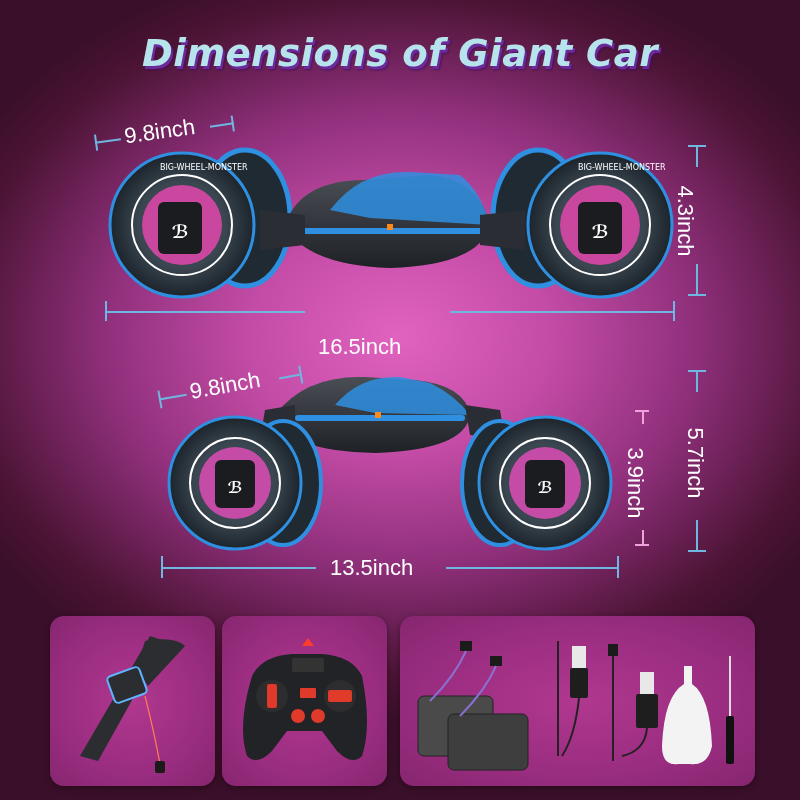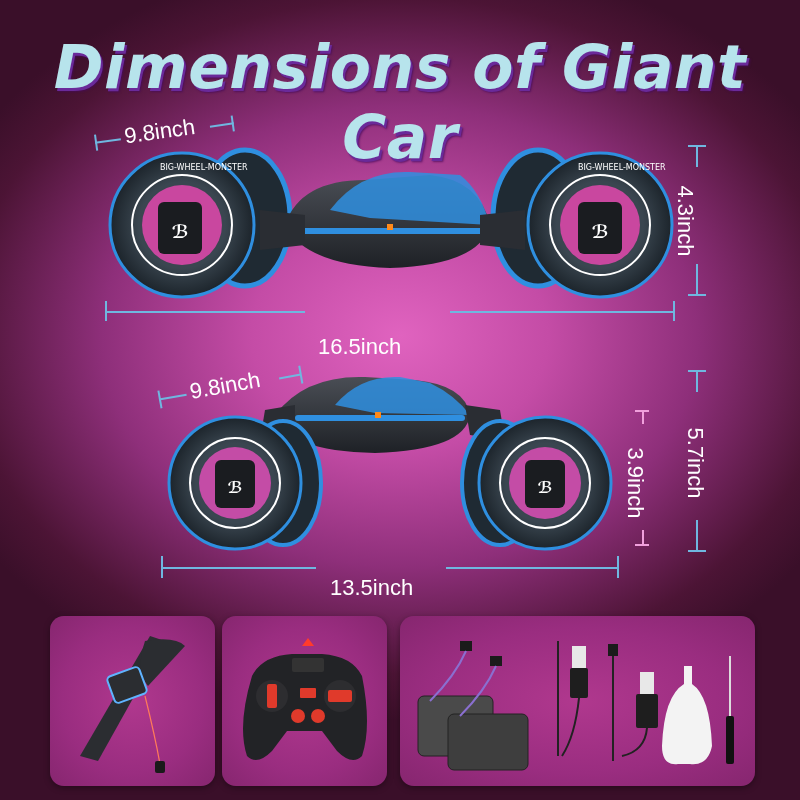--- a/index.html
+++ b/index.html
@@ -1,21 +1,21 @@
 <!DOCTYPE html>
 <html><head>
 <meta charset="utf-8">
 <style>
   html,body{margin:0;padding:0;}
   body{width:800px;height:800px;overflow:hidden;position:relative;
     font-family:"Liberation Sans",sans-serif;
     background:radial-gradient(ellipse 62% 48% at 50% 42%, #e063bf 0%, #c44ca6 30%, #8e2f7a 60%, #4c1435 88%, #3a0f29 100%);}
   .title{position:absolute;left:0;right:0;top:32px;text-align:center;
     font-family:"DejaVu Sans",sans-serif;font-weight:bold;font-style:italic;
-    font-size:60px;letter-spacing:0.5px;color:#b7e4ec;
+    font-size:37px;letter-spacing:0.5px;color:#b7e4ec;
     text-shadow:2px 3px 0 #6a2a9a, 3px 4px 2px rgba(70,10,90,0.7);}
   .dim{position:absolute;color:#fff;font-family:"Liberation Sans",sans-serif;font-size:22px;white-space:nowrap;}
   .line{position:absolute;background:#6fb7e0;}
   .line.pink{background:#f0a0dc;}
   .car{position:absolute;}
   .panel{position:absolute;top:616px;height:170px;border-radius:14px;
     background:radial-gradient(ellipse at 50% 50%, #b0388e 0%, #9a2d80 60%, #86266f 100%);
     box-shadow:0 2px 6px rgba(0,0,0,0.35);}
 </style>
 </head>
@@ -127,21 +127,21 @@
     <div class="line" style="left:688px;top:370px;width:18px;height:2px;"></div>
     <div class="line" style="left:696px;top:370px;width:2px;height:22px;"></div>
     <div class="dim" style="left:660px;top:450px;transform:rotate(90deg);">5.7inch</div>
     <div class="line" style="left:696px;top:520px;width:2px;height:30px;"></div>
     <div class="line" style="left:688px;top:550px;width:18px;height:2px;"></div>
   </div>
 
   <div>
     <div class="line" style="left:161px;top:556px;width:2px;height:22px;"></div>
     <div class="line" style="left:161px;top:567px;width:155px;height:2px;"></div>
-    <div class="dim" style="left:330px;top:575px;">13.5inch</div>
+    <div class="dim" style="left:330px;top:555px;">13.5inch</div>
     <div class="line" style="left:446px;top:567px;width:172px;height:2px;"></div>
     <div class="line" style="left:617px;top:556px;width:2px;height:22px;"></div>
   </div>
 
   <div class="panel" style="left:50px;width:165px;">
     <svg width="165" height="170" viewBox="0 0 165 170">
       <path d="M30 140 L100 20 L115 25 L48 145Z" fill="#2b2d31"></path>
       <path d="M95 25 Q125 20 135 30 L98 70 Q85 55 95 25Z" fill="#2b2d31"></path>
       <rect x="60" y="55" width="34" height="28" rx="4" fill="#2b2d31" stroke="#5fb3ff" stroke-width="2" transform="rotate(-20 77 69)"></rect>
       <path d="M95 80 Q105 120 110 148" stroke="#ff7a5a" stroke-width="1.2" fill="none"></path>

